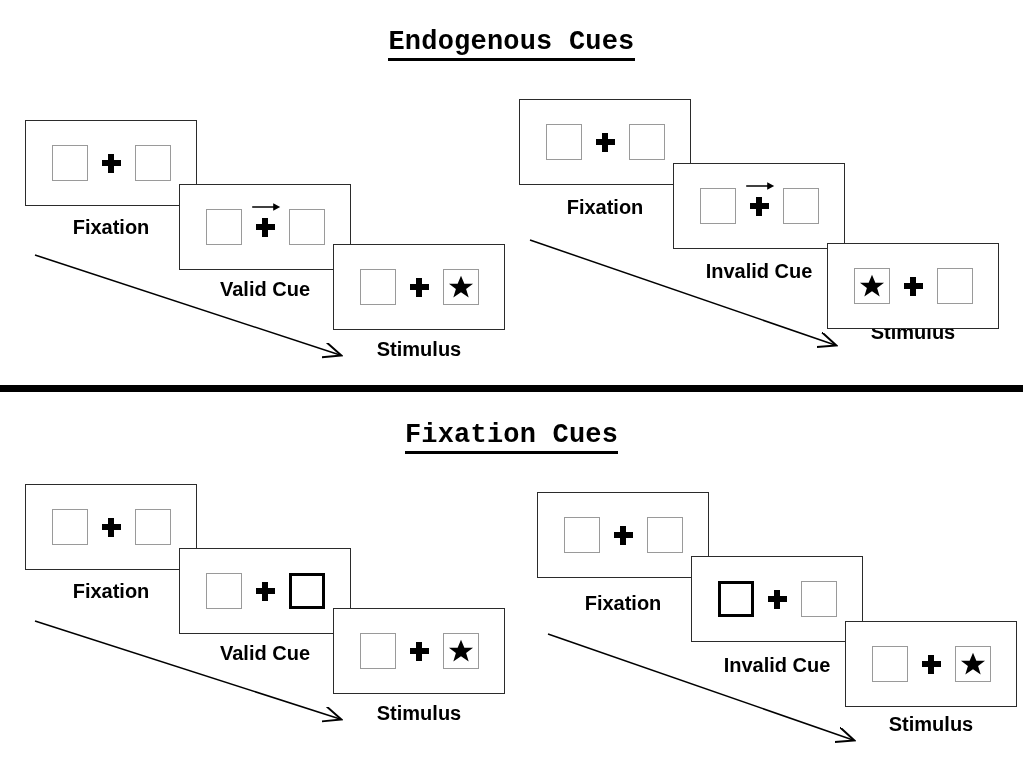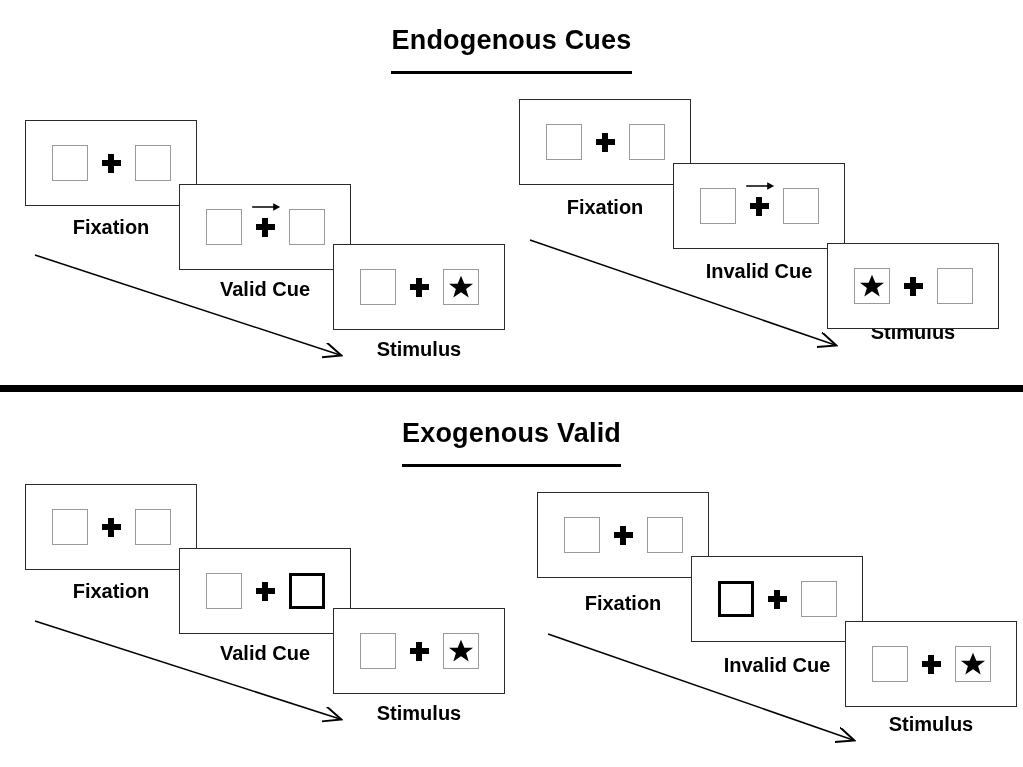--- a/index.html
+++ b/index.html
@@ -17,21 +17,22 @@
   .section-title{
     position:absolute;
     width:1023px;
     text-align:center;
     font-size:27px;
     font-weight:bold;
     letter-spacing:.2px;
   }
   .section-title span{
     border-bottom:3px solid #000;
-    padding-bottom:16px;
+    padding-bottom:1px;
+    font-family:Liberation Mono, monospace;
   }
 
   
   .divider{
     position:absolute;
     left:0;width:1023px;height:7px;
     background:#000;
   }
 
   
@@ -103,21 +104,21 @@
 
 <div id="stage">
 
   <div class="section-title" style="top:25px">
     <span>Endogenous Cues</span>
   </div>
 
   <div class="divider" style="top:385px"></div>
 
   <div class="section-title" style="top:418px">
-    <span>Exogenous Valid</span>
+    <span>Fixation Cues</span>
   </div>
 
   <svg class="time-arrow" style="left:0;top:0;width:1023px;height:767px">
     <defs>
       <marker id="ah" markerWidth="13" markerHeight="13" refX="11" refY="5.2" orient="auto">
         <path d="M0,0 L12,5.2 L0,10.4" fill="none" stroke="#000" stroke-width="1.3"></path>
       </marker>
     </defs>
     <line x1="35" y1="255" x2="340" y2="355" stroke="#000" stroke-width="1.5" marker-end="url(#ah)"></line>
   </svg>

